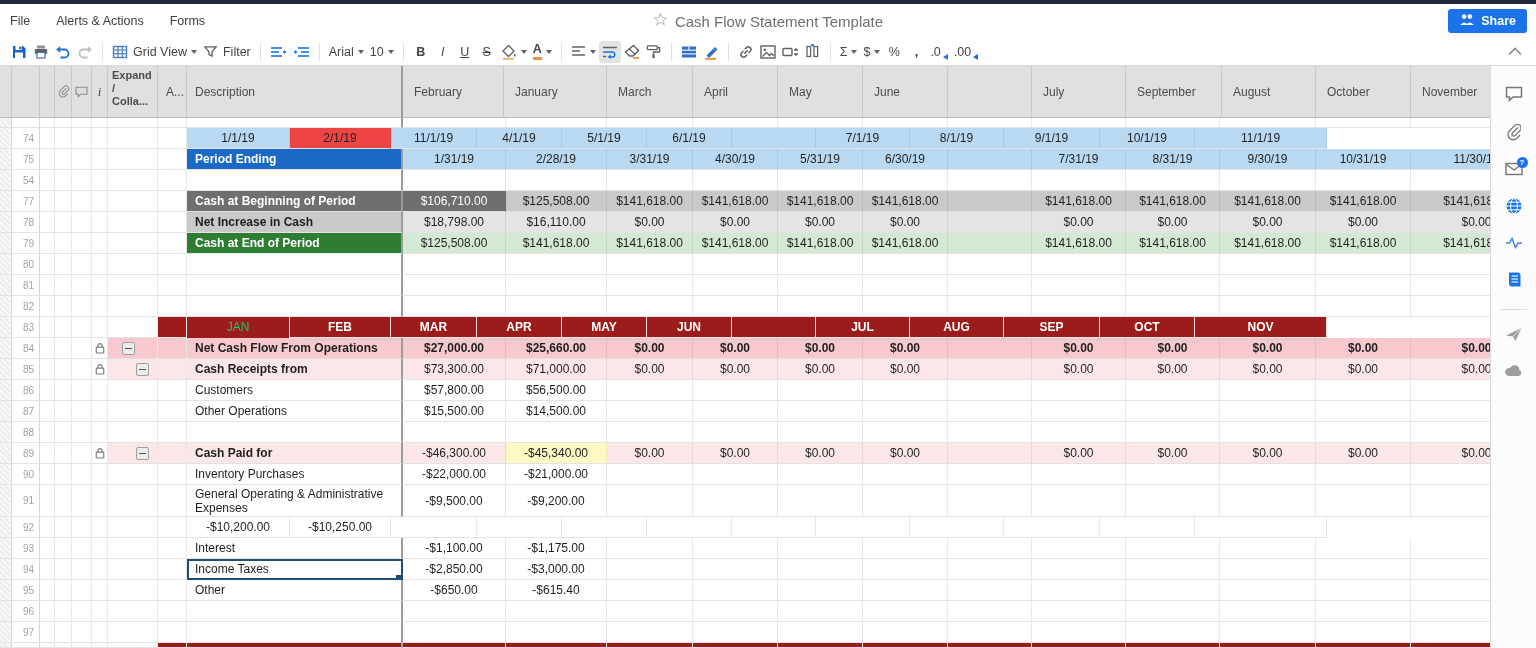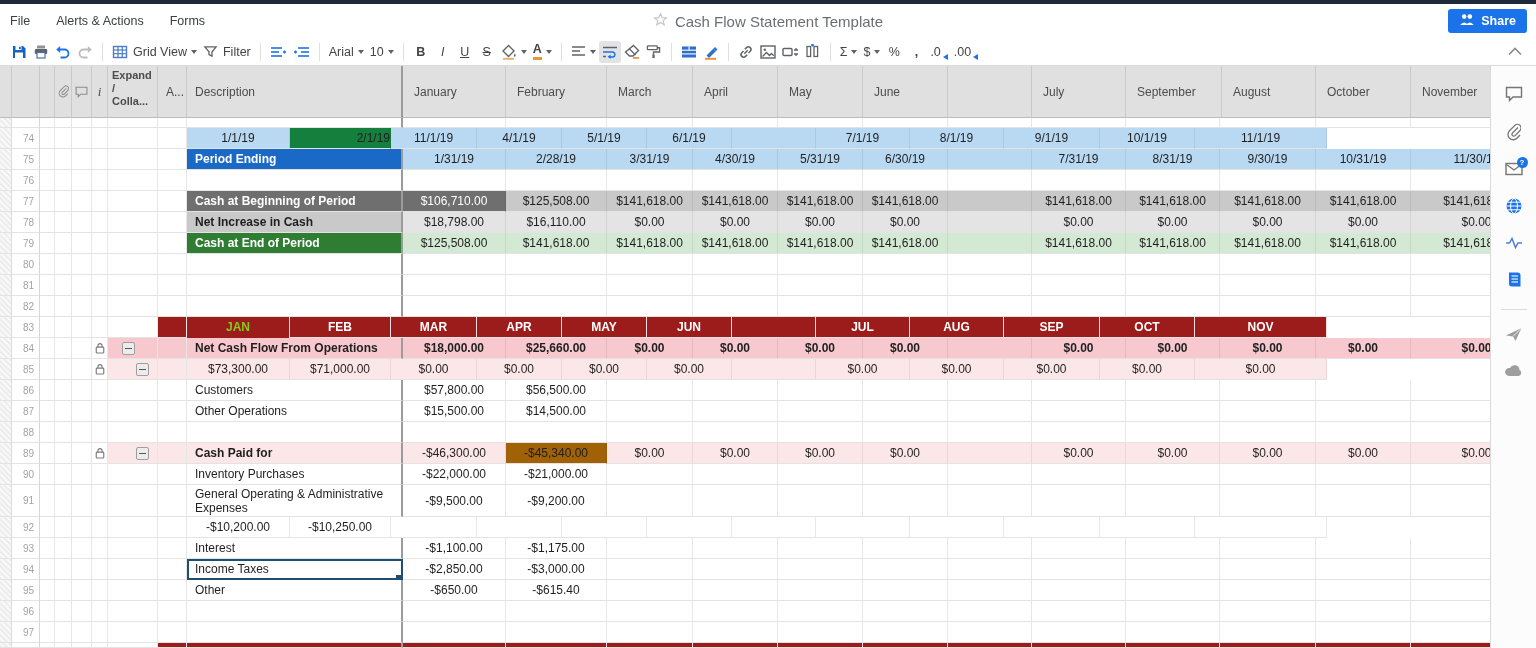--- a/index.html
+++ b/index.html
@@ -299,22 +299,22 @@
         </div>
         <div class="c h-ico" style="width: 20px;">
           <svg width="13" height="12" viewBox="0 0 18 16">
             <path d="M1.5 1.5 h15 v9.5 h-8.5 l-3.5 3.5 v-3.5 h-3 z" fill="none" stroke="#8a8a8a" stroke-width="1.5"></path>
           </svg>
         </div>
         <div class="c h-info" style="width: 16px;">i</div>
         <div class="c h-expand" style="width: 50px;">Expand / Colla...</div>
         <div class="c h-desc" style="width: 29px;">A...</div>
         <div class="c h-desc" style="width: 216px; border-right: 2px solid rgb(155, 155, 155);">Description</div>
+        <div class="c h-month" style="width: 101px;">February</div>
         <div class="c h-month" style="width: 103px;">January</div>
-        <div class="c h-month" style="width: 101px;">February</div>
         <div class="c h-month" style="width: 86px;">March</div>
         <div class="c h-month" style="width: 85px;">April</div>
         <div class="c h-month" style="width: 85px;">May</div>
         <div class="c h-month" style="width: 85px;">June</div>
         <div class="c h-month" style="width: 84px;"></div>
         <div class="c h-month" style="width: 94px;">July</div>
         <div class="c h-month" style="width: 96px;">September</div>
         <div class="c h-month" style="width: 94px;">August</div>
         <div class="c h-month" style="width: 95px;">October</div>
         <div class="c h-month" style="width: 132px;">November</div>
@@ -346,21 +346,21 @@
         <div class="grow" style="height: 21px;">
           <div class="c hatch" style="width: 12px; height: 21px; line-height: 21px;"></div>
           <div class="c numc" style="width: 28px; height: 21px; line-height: 21px;">74</div>
           <div class="c" style="width: 15px; height: 21px; line-height: 21px;"></div>
           <div class="c" style="width: 17px; height: 21px; line-height: 21px;"></div>
           <div class="c" style="width: 20px; height: 21px; line-height: 21px;"></div>
           <div class="c infoc" style="width: 16px; height: 21px; line-height: 21px;"></div>
           <div class="c expc" style="width: 50px; height: 21px; line-height: 21px;"></div>
           <div class="c" style="width: 29px; height: 21px; line-height: 21px;"></div>
           <div class="c val" style="width: 103px; height: 21px; line-height: 21px; background: rgb(185, 217, 243); border-right: 1px solid rgba(0, 0, 0, 0.07);">1/1/19</div>
-          <div class="c val" style="width: 101px; height: 21px; line-height: 21px; background: #15803d; border-right: 1px solid rgba(0, 0, 0, 0.07); text-align: right;">2/1/19</div>
+          <div class="c val" style="width: 101px; height: 21px; line-height: 21px; background: #ef4444; border-right: 1px solid rgba(0, 0, 0, 0.07);">2/1/19</div>
           <div class="c val" style="width: 86px; height: 21px; line-height: 21px; background: rgb(185, 217, 243); border-right: 1px solid rgba(0, 0, 0, 0.07);">11/1/19</div>
           <div class="c val" style="width: 85px; height: 21px; line-height: 21px; background: rgb(185, 217, 243); border-right: 1px solid rgba(0, 0, 0, 0.07);">4/1/19</div>
           <div class="c val" style="width: 85px; height: 21px; line-height: 21px; background: rgb(185, 217, 243); border-right: 1px solid rgba(0, 0, 0, 0.07);">5/1/19</div>
           <div class="c val" style="width: 85px; height: 21px; line-height: 21px; background: rgb(185, 217, 243); border-right: 1px solid rgba(0, 0, 0, 0.07);">6/1/19</div>
           <div class="c val" style="width: 84px; height: 21px; background: rgb(185, 217, 243); border-right: 1px solid rgba(0, 0, 0, 0.07);"></div>
           <div class="c val" style="width: 94px; height: 21px; line-height: 21px; background: rgb(185, 217, 243); border-right: 1px solid rgba(0, 0, 0, 0.07);">7/1/19</div>
           <div class="c val" style="width: 94px; height: 21px; line-height: 21px; background: rgb(185, 217, 243); border-right: 1px solid rgba(0, 0, 0, 0.07);">8/1/19</div>
           <div class="c val" style="width: 96px; height: 21px; line-height: 21px; background: rgb(185, 217, 243); border-right: 1px solid rgba(0, 0, 0, 0.07);">9/1/19</div>
           <div class="c val" style="width: 95px; height: 21px; line-height: 21px; background: rgb(185, 217, 243); border-right: 1px solid rgba(0, 0, 0, 0.07);">10/1/19</div>
           <div class="c val" style="width: 132px; height: 21px; line-height: 21px; background: rgb(185, 217, 243); border-right: 1px solid rgba(0, 0, 0, 0.07);">11/1/19</div>
@@ -383,21 +383,21 @@
           <div class="c val" style="width: 85px; height: 21px; line-height: 21px; background: rgb(185, 217, 243); border-right: 1px solid rgba(0, 0, 0, 0.07);">6/30/19</div>
           <div class="c val" style="width: 84px; height: 21px; background: rgb(185, 217, 243); border-right: 1px solid rgba(0, 0, 0, 0.07);"></div>
           <div class="c val" style="width: 94px; height: 21px; line-height: 21px; background: rgb(185, 217, 243); border-right: 1px solid rgba(0, 0, 0, 0.07);">7/31/19</div>
           <div class="c val" style="width: 94px; height: 21px; line-height: 21px; background: rgb(185, 217, 243); border-right: 1px solid rgba(0, 0, 0, 0.07);">8/31/19</div>
           <div class="c val" style="width: 96px; height: 21px; line-height: 21px; background: rgb(185, 217, 243); border-right: 1px solid rgba(0, 0, 0, 0.07);">9/30/19</div>
           <div class="c val" style="width: 95px; height: 21px; line-height: 21px; background: rgb(185, 217, 243); border-right: 1px solid rgba(0, 0, 0, 0.07);">10/31/19</div>
           <div class="c val" style="width: 132px; height: 21px; line-height: 21px; background: rgb(185, 217, 243); border-right: 1px solid rgba(0, 0, 0, 0.07);">11/30/19</div>
         </div>
         <div class="grow" style="height: 21px;">
           <div class="c hatch" style="width: 12px; height: 21px; line-height: 21px;"></div>
-          <div class="c numc" style="width: 28px; height: 21px; line-height: 21px;">76</div>
+          <div class="c numc" style="width: 28px; height: 21px; line-height: 21px;">54</div>
           <div class="c" style="width: 15px; height: 21px; line-height: 21px;"></div>
           <div class="c" style="width: 17px; height: 21px; line-height: 21px;"></div>
           <div class="c" style="width: 20px; height: 21px; line-height: 21px;"></div>
           <div class="c infoc" style="width: 16px; height: 21px; line-height: 21px;"></div>
           <div class="c expc" style="width: 50px; height: 21px; line-height: 21px;"></div>
           <div class="c" style="width: 29px; height: 21px; line-height: 21px;"></div>
           <div class="c desc" style="width: 216px; height: 21px; line-height: 21px;"></div>
           <div class="c val" style="width: 103px; height: 21px; line-height: 21px;"></div>
           <div class="c val" style="width: 101px; height: 21px; line-height: 21px;"></div>
           <div class="c val" style="width: 86px; height: 21px; line-height: 21px;"></div>
@@ -551,21 +551,21 @@
         </div>
         <div class="grow" style="height: 21px;">
           <div class="c hatch" style="width: 12px; height: 21px; line-height: 21px;"></div>
           <div class="c numc" style="width: 28px; height: 21px; line-height: 21px;">83</div>
           <div class="c" style="width: 15px; height: 21px; line-height: 21px;"></div>
           <div class="c" style="width: 17px; height: 21px; line-height: 21px;"></div>
           <div class="c" style="width: 20px; height: 21px; line-height: 21px;"></div>
           <div class="c infoc" style="width: 16px; height: 21px; line-height: 21px;"></div>
           <div class="c expc" style="width: 50px; height: 21px; line-height: 21px;"></div>
           <div class="c" style="width: 29px; height: 21px; line-height: 21px; background: rgb(156, 28, 28);"></div>
-          <div class="c val" style="width: 103px; height: 27px; line-height: 21px; background: rgb(156, 28, 28); color: #84cc16; font-weight: bold; border-right: 1px solid rgba(255, 255, 255, 0.85);">JAN</div>
+          <div class="c val" style="width: 103px; height: 27px; line-height: 21px; background: rgb(156, 28, 28); color: #22c55e; font-weight: normal; border-right: 1px solid rgba(255, 255, 255, 0.85);">JAN</div>
           <div class="c val" style="width: 101px; height: 21px; line-height: 21px; background: rgb(156, 28, 28); color: rgb(255, 255, 255); font-weight: bold; border-right: 1px solid rgba(255, 255, 255, 0.85);">FEB</div>
           <div class="c val" style="width: 86px; height: 21px; line-height: 21px; background: rgb(156, 28, 28); color: rgb(255, 255, 255); font-weight: bold; border-right: 1px solid rgba(255, 255, 255, 0.85);">MAR</div>
           <div class="c val" style="width: 85px; height: 21px; line-height: 21px; background: rgb(156, 28, 28); color: rgb(255, 255, 255); font-weight: bold; border-right: 1px solid rgba(255, 255, 255, 0.85);">APR</div>
           <div class="c val" style="width: 85px; height: 21px; line-height: 21px; background: rgb(156, 28, 28); color: rgb(255, 255, 255); font-weight: bold; border-right: 1px solid rgba(255, 255, 255, 0.85);">MAY</div>
           <div class="c val" style="width: 85px; height: 21px; line-height: 21px; background: rgb(156, 28, 28); color: rgb(255, 255, 255); font-weight: bold; border-right: 1px solid rgba(255, 255, 255, 0.85);">JUN</div>
           <div class="c val" style="width: 84px; height: 21px; background: rgb(156, 28, 28); border-right: 1px solid rgba(255, 255, 255, 0.85);"></div>
           <div class="c val" style="width: 94px; height: 21px; line-height: 21px; background: rgb(156, 28, 28); color: rgb(255, 255, 255); font-weight: bold; border-right: 1px solid rgba(255, 255, 255, 0.85);">JUL</div>
           <div class="c val" style="width: 94px; height: 21px; line-height: 21px; background: rgb(156, 28, 28); color: rgb(255, 255, 255); font-weight: bold; border-right: 1px solid rgba(255, 255, 255, 0.85);">AUG</div>
           <div class="c val" style="width: 96px; height: 21px; line-height: 21px; background: rgb(156, 28, 28); color: rgb(255, 255, 255); font-weight: bold; border-right: 1px solid rgba(255, 255, 255, 0.85);">SEP</div>
           <div class="c val" style="width: 95px; height: 21px; line-height: 21px; background: rgb(156, 28, 28); color: rgb(255, 255, 255); font-weight: bold; border-right: 1px solid rgba(255, 255, 255, 0.85);">OCT</div>
@@ -581,21 +581,21 @@
             <svg width="10" height="12" viewBox="0 0 12 14">
               <rect x="1.5" y="6" width="9" height="7" rx="1" fill="none" stroke="#7d7d7d" stroke-width="1.4"></rect>
               <path d="M3.5 6 V4.2 a2.5 2.5 0 0 1 5 0 V6" fill="none" stroke="#7d7d7d" stroke-width="1.4"></path>
             </svg>
           </div>
           <div class="c expc" style="width: 50px; height: 21px; line-height: 21px; background: rgb(247, 201, 206);">
             <div class="colbtn" style="margin-left: 14px;"></div>
           </div>
           <div class="c" style="width: 29px; height: 21px; line-height: 21px; background: rgb(247, 201, 206);"></div>
           <div class="c desc" style="width: 216px; height: 21px; line-height: 21px; background: rgb(247, 201, 206); font-weight: bold;">Net Cash Flow From Operations</div>
-          <div class="c val" style="width: 103px; height: 21px; line-height: 21px; background: rgb(247, 201, 206); font-weight: bold; border-right: 1px solid rgba(0, 0, 0, 0.07);">$18,000.00</div>
+          <div class="c val" style="width: 103px; height: 21px; line-height: 21px; background: rgb(247, 201, 206); font-weight: bold; border-right: 1px solid rgba(0, 0, 0, 0.07);">$27,000.00</div>
           <div class="c val" style="width: 101px; height: 21px; line-height: 21px; background: rgb(247, 201, 206); font-weight: bold; border-right: 1px solid rgba(0, 0, 0, 0.07);">$25,660.00</div>
           <div class="c val" style="width: 86px; height: 21px; line-height: 21px; background: rgb(247, 201, 206); font-weight: bold; border-right: 1px solid rgba(0, 0, 0, 0.07);">$0.00</div>
           <div class="c val" style="width: 85px; height: 21px; line-height: 21px; background: rgb(247, 201, 206); font-weight: bold; border-right: 1px solid rgba(0, 0, 0, 0.07);">$0.00</div>
           <div class="c val" style="width: 85px; height: 21px; line-height: 21px; background: rgb(247, 201, 206); font-weight: bold; border-right: 1px solid rgba(0, 0, 0, 0.07);">$0.00</div>
           <div class="c val" style="width: 85px; height: 21px; line-height: 21px; background: rgb(247, 201, 206); font-weight: bold; border-right: 1px solid rgba(0, 0, 0, 0.07);">$0.00</div>
           <div class="c val" style="width: 84px; height: 21px; background: rgb(247, 201, 206); border-right: 1px solid rgba(0, 0, 0, 0.07);"></div>
           <div class="c val" style="width: 94px; height: 21px; line-height: 21px; background: rgb(247, 201, 206); font-weight: bold; border-right: 1px solid rgba(0, 0, 0, 0.07);">$0.00</div>
           <div class="c val" style="width: 94px; height: 21px; line-height: 21px; background: rgb(247, 201, 206); font-weight: bold; border-right: 1px solid rgba(0, 0, 0, 0.07);">$0.00</div>
           <div class="c val" style="width: 96px; height: 21px; line-height: 21px; background: rgb(247, 201, 206); font-weight: bold; border-right: 1px solid rgba(0, 0, 0, 0.07);">$0.00</div>
           <div class="c val" style="width: 95px; height: 21px; line-height: 21px; background: rgb(247, 201, 206); font-weight: bold; border-right: 1px solid rgba(0, 0, 0, 0.07);">$0.00</div>
@@ -610,20 +610,21 @@
           <div class="c infoc" style="width: 16px; height: 21px; line-height: 21px;">
             <svg width="10" height="12" viewBox="0 0 12 14">
               <rect x="1.5" y="6" width="9" height="7" rx="1" fill="none" stroke="#7d7d7d" stroke-width="1.4"></rect>
               <path d="M3.5 6 V4.2 a2.5 2.5 0 0 1 5 0 V6" fill="none" stroke="#7d7d7d" stroke-width="1.4"></path>
             </svg>
           </div>
           <div class="c expc" style="width: 50px; height: 21px; line-height: 21px; background: rgb(252, 231, 232);">
             <div class="colbtn" style="margin-left: 28px;"></div>
           </div>
           <div class="c" style="width: 29px; height: 21px; line-height: 21px; background: rgb(252, 231, 232);"></div>
+          <div class="c desc" style="width: 216px; height: 21px; line-height: 21px; background: rgb(252, 231, 232); font-weight: bold;">Cash Receipts from</div>
           <div class="c val" style="width: 103px; height: 21px; line-height: 21px; background: rgb(252, 231, 232); border-right: 1px solid rgba(0, 0, 0, 0.07);">$73,300.00</div>
           <div class="c val" style="width: 101px; height: 21px; line-height: 21px; background: rgb(252, 231, 232); border-right: 1px solid rgba(0, 0, 0, 0.07);">$71,000.00</div>
           <div class="c val" style="width: 86px; height: 21px; line-height: 21px; background: rgb(252, 231, 232); border-right: 1px solid rgba(0, 0, 0, 0.07);">$0.00</div>
           <div class="c val" style="width: 85px; height: 21px; line-height: 21px; background: rgb(252, 231, 232); border-right: 1px solid rgba(0, 0, 0, 0.07);">$0.00</div>
           <div class="c val" style="width: 85px; height: 21px; line-height: 21px; background: rgb(252, 231, 232); border-right: 1px solid rgba(0, 0, 0, 0.07);">$0.00</div>
           <div class="c val" style="width: 85px; height: 21px; line-height: 21px; background: rgb(252, 231, 232); border-right: 1px solid rgba(0, 0, 0, 0.07);">$0.00</div>
           <div class="c val" style="width: 84px; height: 21px; background: rgb(252, 231, 232); border-right: 1px solid rgba(0, 0, 0, 0.07);"></div>
           <div class="c val" style="width: 94px; height: 21px; line-height: 21px; background: rgb(252, 231, 232); border-right: 1px solid rgba(0, 0, 0, 0.07);">$0.00</div>
           <div class="c val" style="width: 94px; height: 21px; line-height: 21px; background: rgb(252, 231, 232); border-right: 1px solid rgba(0, 0, 0, 0.07);">$0.00</div>
           <div class="c val" style="width: 96px; height: 21px; line-height: 21px; background: rgb(252, 231, 232); border-right: 1px solid rgba(0, 0, 0, 0.07);">$0.00</div>
@@ -710,21 +711,21 @@
               <rect x="1.5" y="6" width="9" height="7" rx="1" fill="none" stroke="#7d7d7d" stroke-width="1.4"></rect>
               <path d="M3.5 6 V4.2 a2.5 2.5 0 0 1 5 0 V6" fill="none" stroke="#7d7d7d" stroke-width="1.4"></path>
             </svg>
           </div>
           <div class="c expc" style="width: 50px; height: 21px; line-height: 21px; background: rgb(252, 231, 232);">
             <div class="colbtn" style="margin-left: 28px;"></div>
           </div>
           <div class="c" style="width: 29px; height: 21px; line-height: 21px; background: rgb(252, 231, 232);"></div>
           <div class="c desc" style="width: 216px; height: 21px; line-height: 21px; background: rgb(252, 231, 232); font-weight: bold;">Cash Paid for</div>
           <div class="c val" style="width: 103px; height: 21px; line-height: 21px; background: rgb(252, 231, 232); border-right: 1px solid rgba(0, 0, 0, 0.07);">-$46,300.00</div>
-          <div class="c val" style="width: 101px; height: 21px; line-height: 21px; background: #a16207; border-right: 1px solid rgba(0, 0, 0, 0.07);">-$45,340.00</div>
+          <div class="c val" style="width: 101px; height: 21px; line-height: 21px; background: #fef9c3; border-right: 1px solid rgba(0, 0, 0, 0.07);">-$45,340.00</div>
           <div class="c val" style="width: 86px; height: 21px; line-height: 21px; background: rgb(252, 231, 232); border-right: 1px solid rgba(0, 0, 0, 0.07);">$0.00</div>
           <div class="c val" style="width: 85px; height: 21px; line-height: 21px; background: rgb(252, 231, 232); border-right: 1px solid rgba(0, 0, 0, 0.07);">$0.00</div>
           <div class="c val" style="width: 85px; height: 21px; line-height: 21px; background: rgb(252, 231, 232); border-right: 1px solid rgba(0, 0, 0, 0.07);">$0.00</div>
           <div class="c val" style="width: 85px; height: 21px; line-height: 21px; background: rgb(252, 231, 232); border-right: 1px solid rgba(0, 0, 0, 0.07);">$0.00</div>
           <div class="c val" style="width: 84px; height: 21px; background: rgb(252, 231, 232); border-right: 1px solid rgba(0, 0, 0, 0.07);"></div>
           <div class="c val" style="width: 94px; height: 21px; line-height: 21px; background: rgb(252, 231, 232); border-right: 1px solid rgba(0, 0, 0, 0.07);">$0.00</div>
           <div class="c val" style="width: 94px; height: 21px; line-height: 21px; background: rgb(252, 231, 232); border-right: 1px solid rgba(0, 0, 0, 0.07);">$0.00</div>
           <div class="c val" style="width: 96px; height: 21px; line-height: 21px; background: rgb(252, 231, 232); border-right: 1px solid rgba(0, 0, 0, 0.07);">$0.00</div>
           <div class="c val" style="width: 95px; height: 21px; line-height: 21px; background: rgb(252, 231, 232); border-right: 1px solid rgba(0, 0, 0, 0.07);">$0.00</div>
           <div class="c val" style="width: 132px; height: 21px; line-height: 21px; background: rgb(252, 231, 232); border-right: 1px solid rgba(0, 0, 0, 0.07);">$0.00</div>

